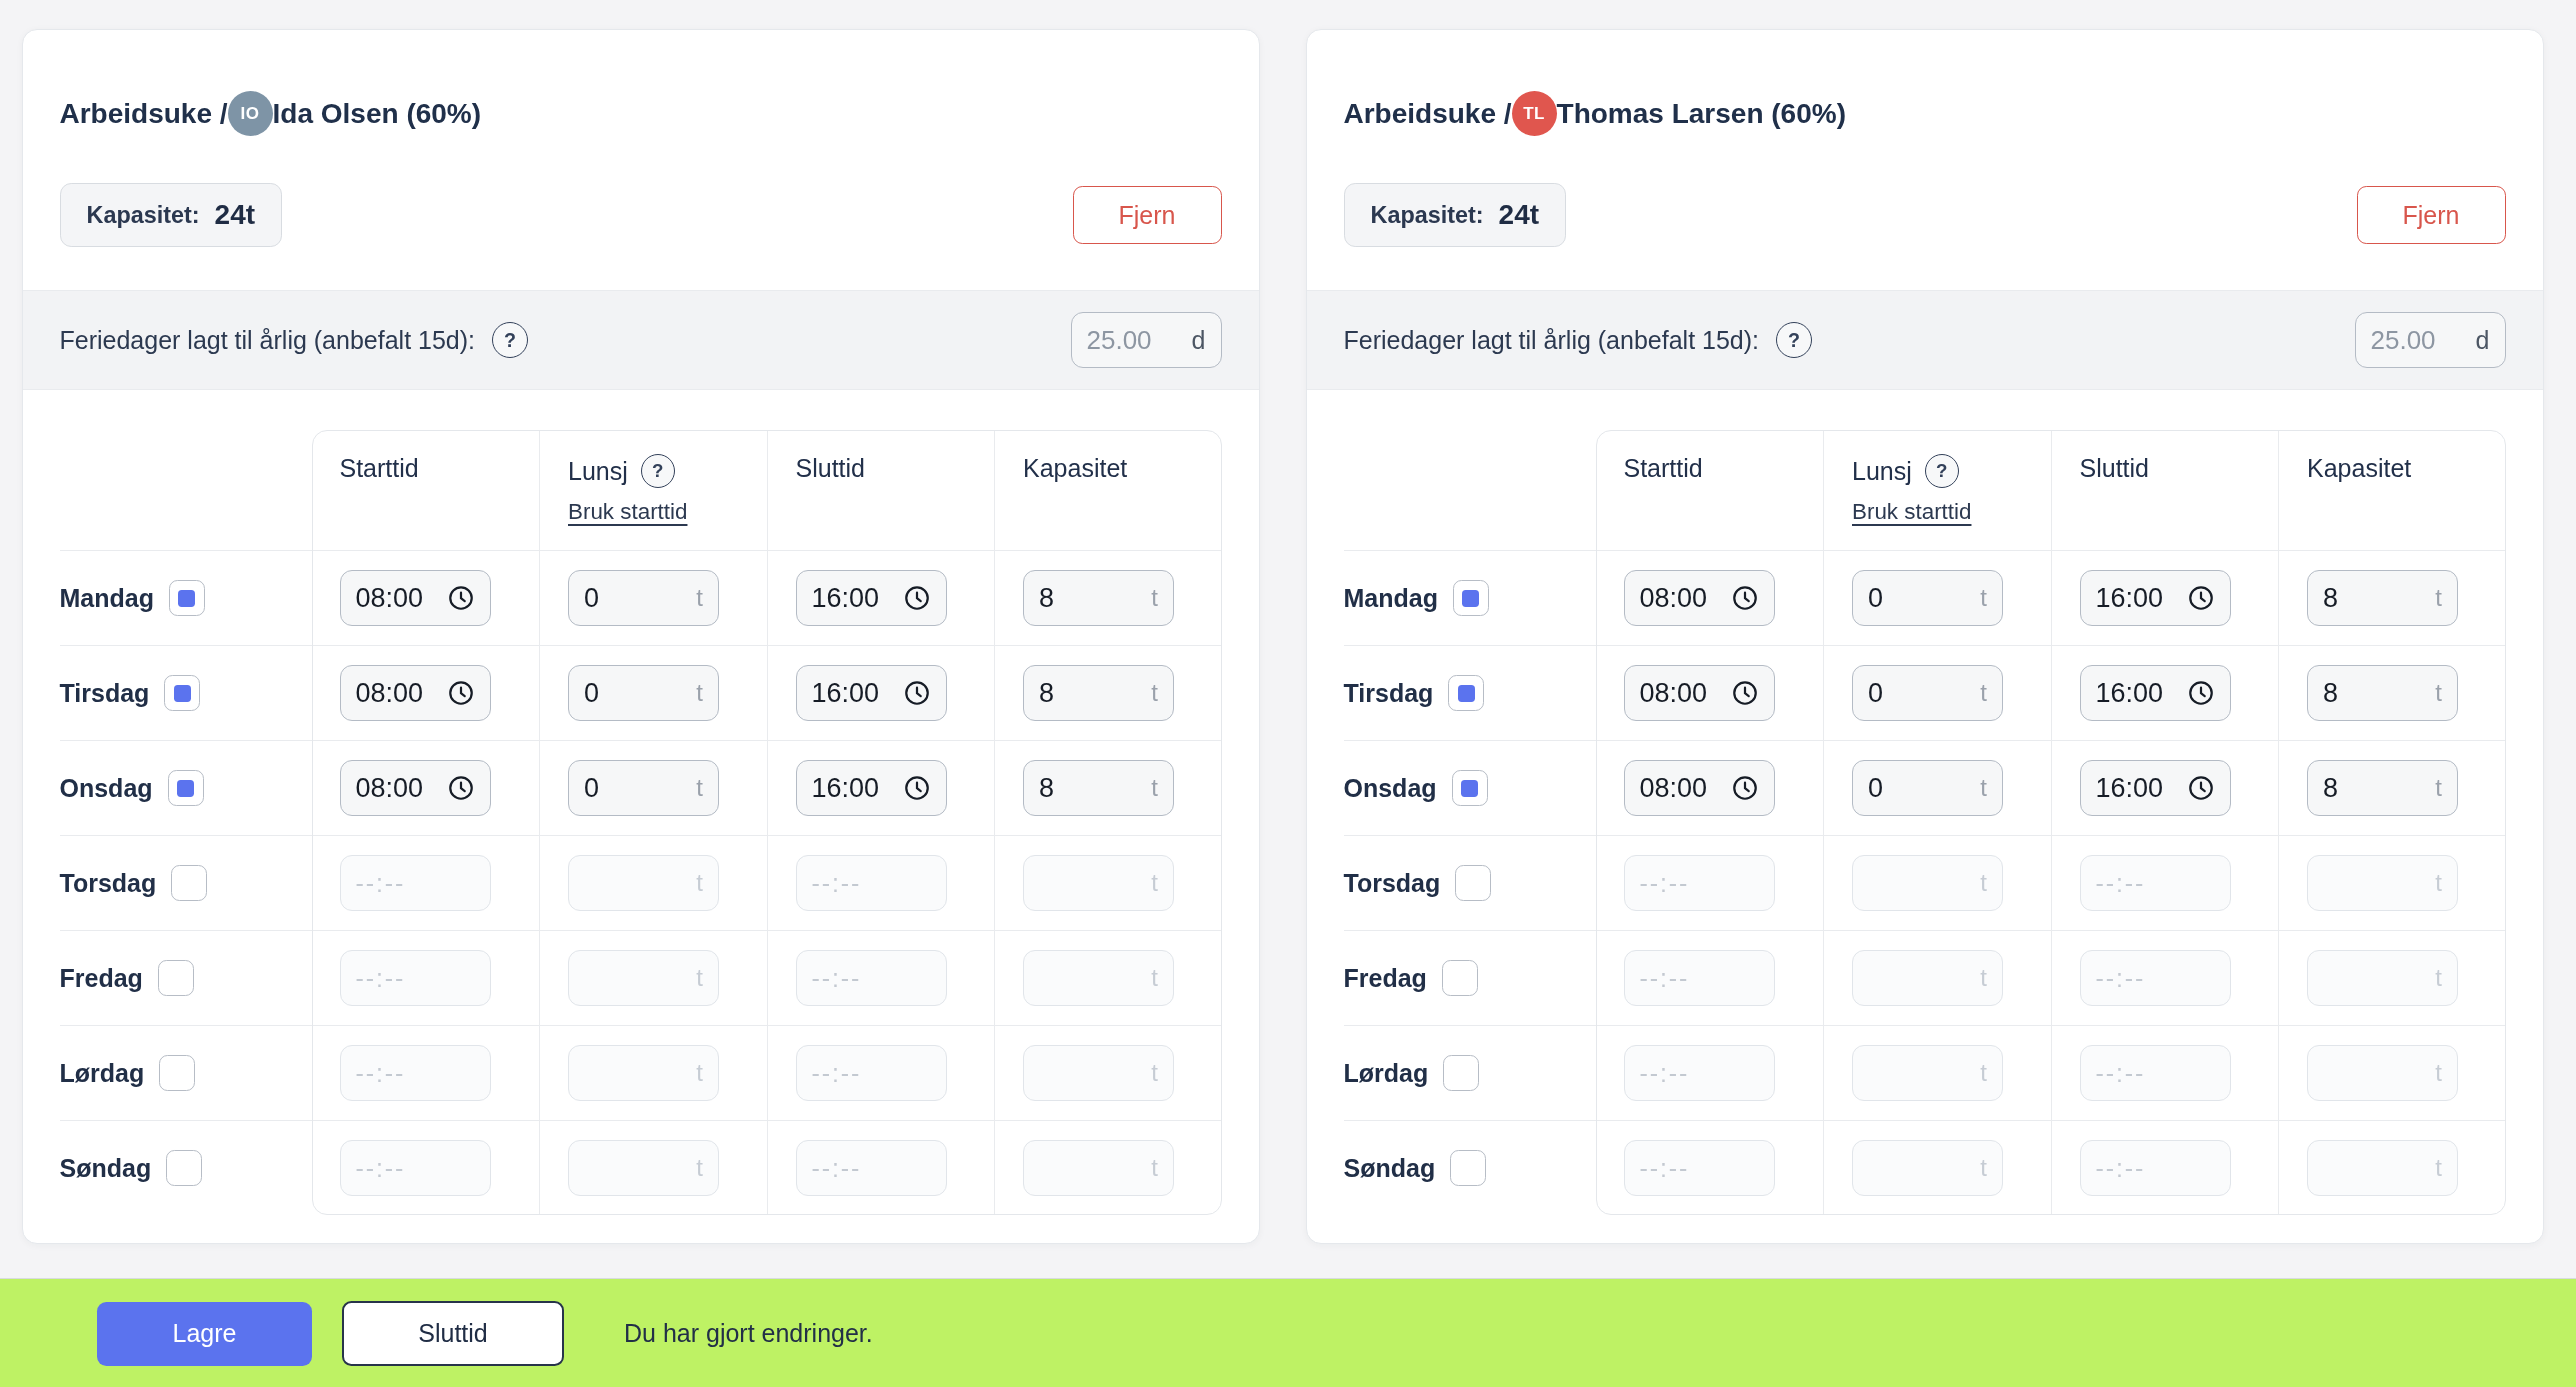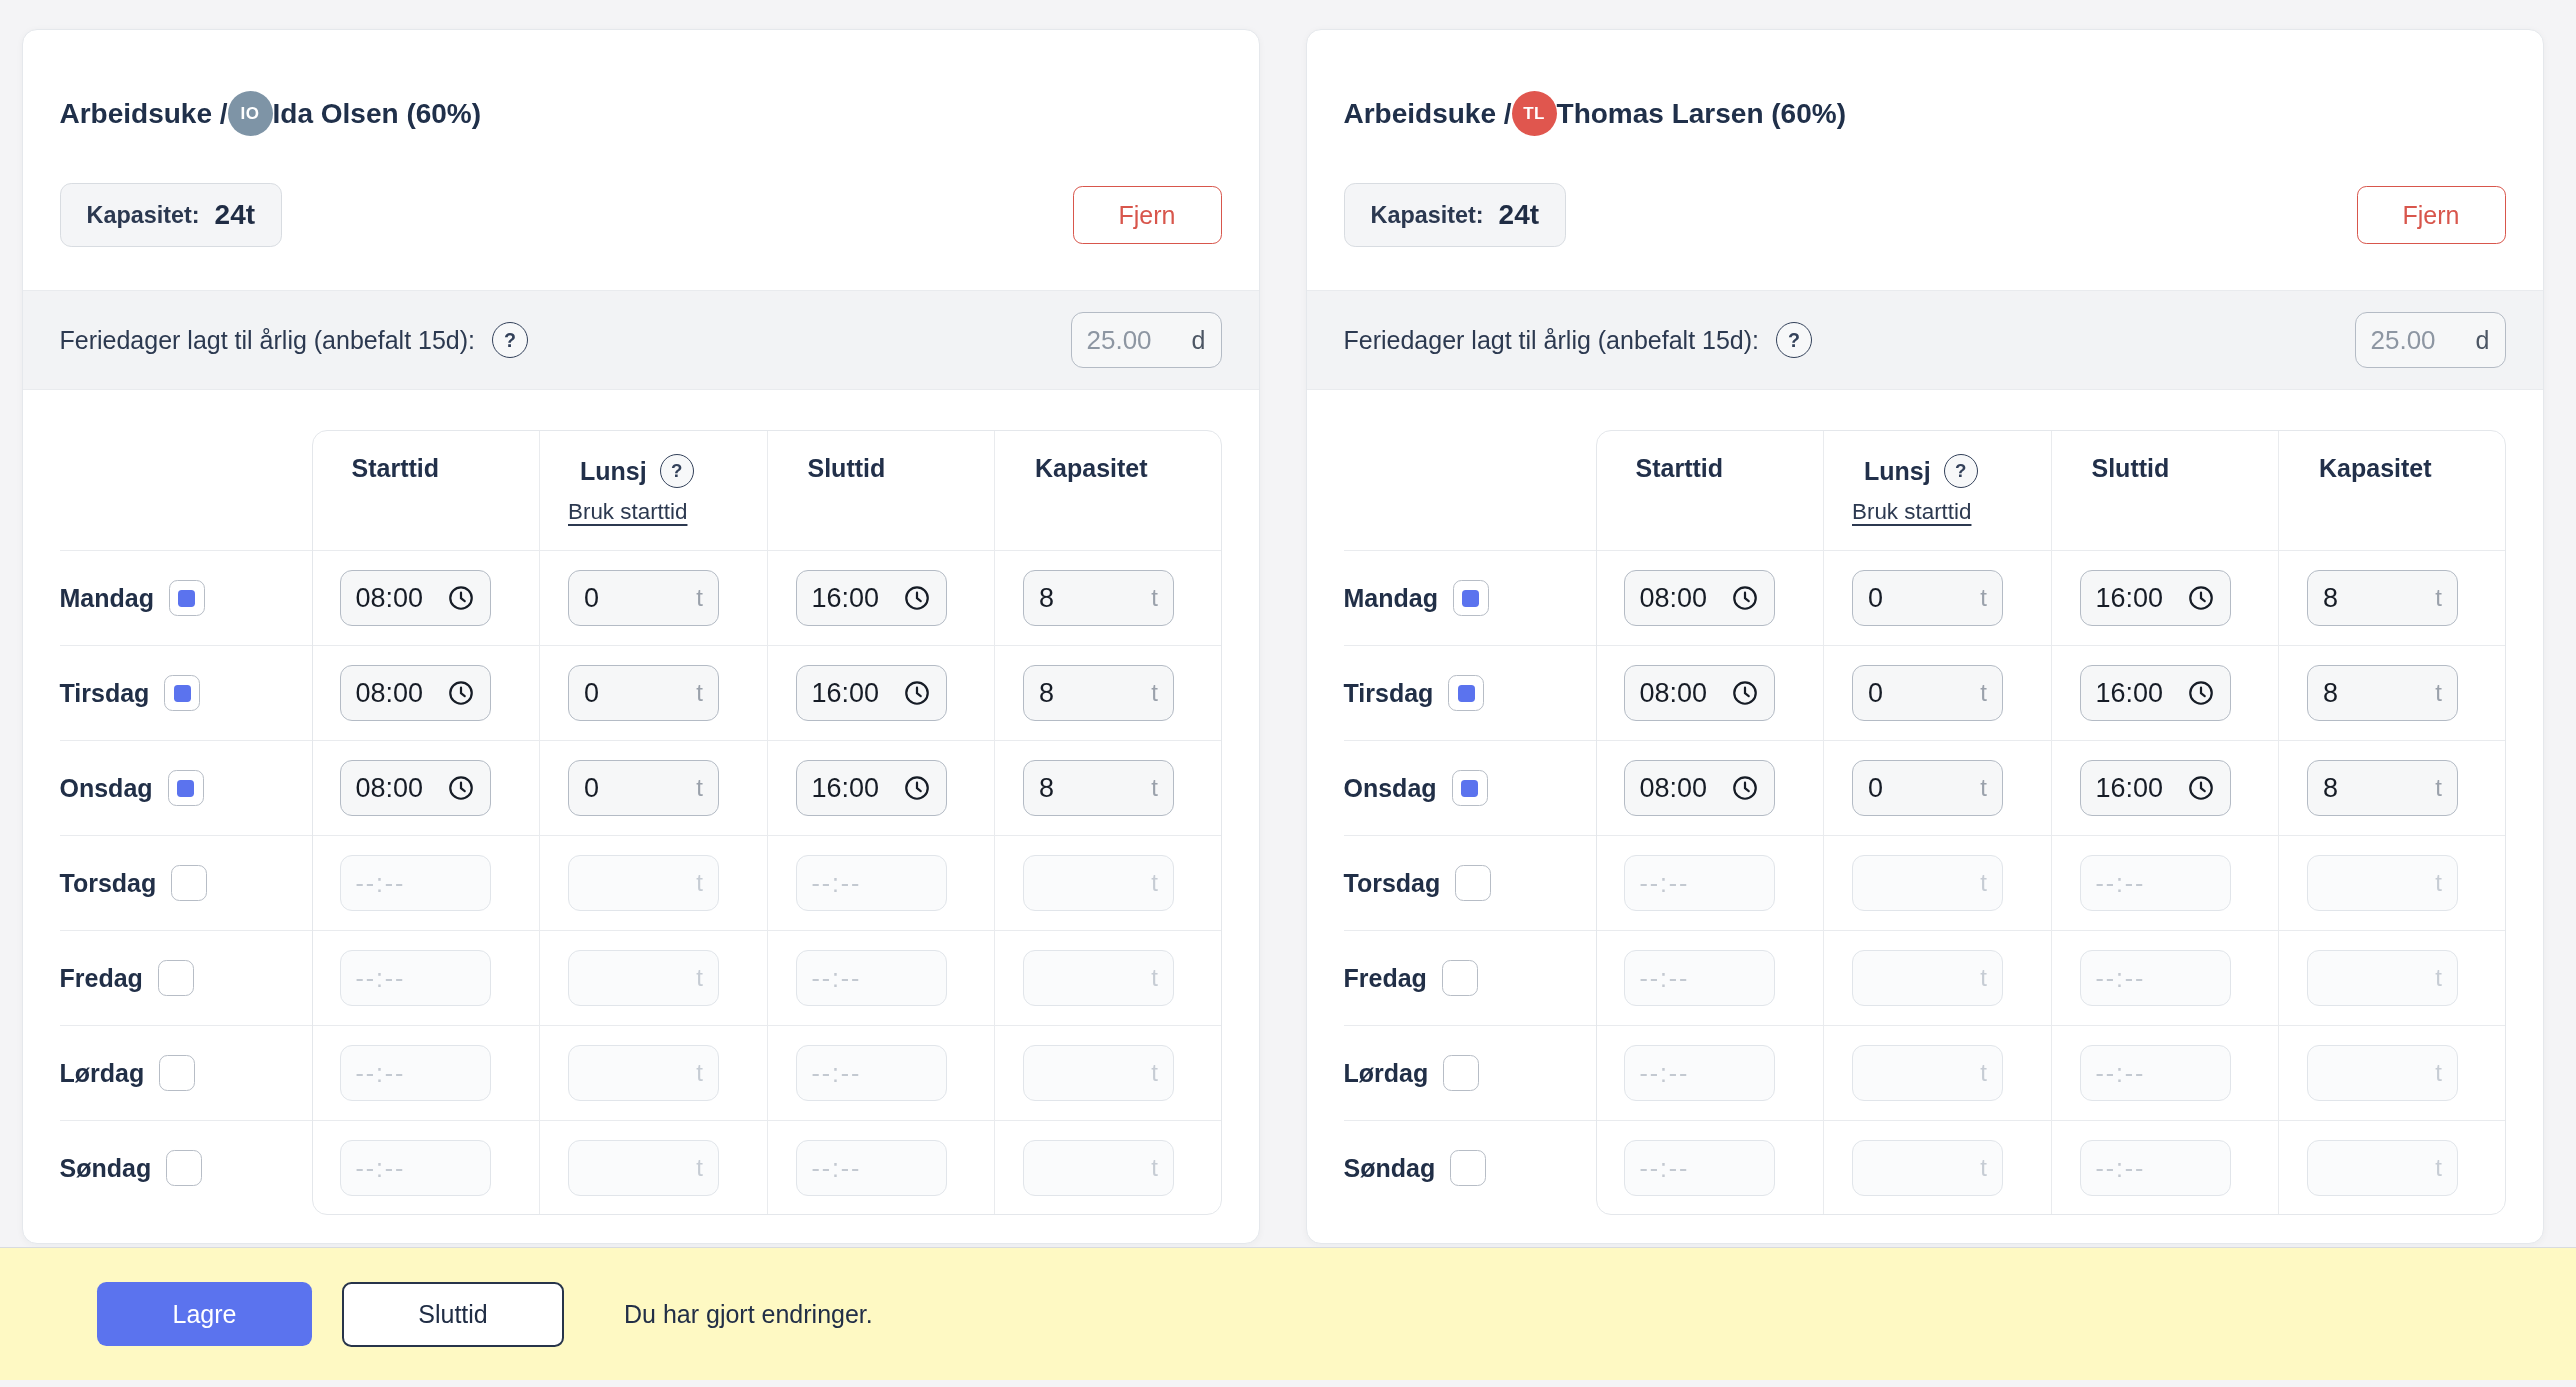--- a/index.html
+++ b/index.html
@@ -64,21 +64,21 @@
   }
   .col-box{
     position:absolute;left:252px;top:0;right:0;bottom:0;
     border:1.9px solid #e4e7eb;border-radius:15px;pointer-events:none;
   }
   .cell{box-sizing:border-box;}
   .cell.data{display:flex;align-items:center;padding-left:28px;}
   .cell.sep{border-left:1.9px solid #e9ebee;}
   .cell.rowline{border-top:1.9px solid #e9ebee;}
   .cell.head{flex-direction:column;align-items:flex-start;justify-content:flex-start;padding-top:24px;}
-  .th{font-size:25px;font-weight:700;color:#22304a;margin-left:12px;}
+  .th{font-size:25px;font-weight:400;color:#22304a;}
   .th-row{display:flex;align-items:center;gap:13px;}
   .link{
     margin-top:11.2px;font-size:22.4px;font-weight:500;color:#2c3950;
     text-decoration:underline;text-underline-offset:4.7px;cursor:pointer;
   }
   .day-cell{display:flex;align-items:center;gap:15px;padding-right:32px;}
   .day{font-size:25px;font-weight:700;color:#212f47;}
   .checkbox{
     width:34px;height:34px;border:1.9px solid #b7bdc6;border-radius:8.4px;background:#ffffff;
     display:inline-flex;align-items:center;justify-content:center;flex:none;cursor:pointer;
@@ -92,22 +92,22 @@
     background:#f6f7f8;border:1.9px solid #b4bbc5;cursor:text;
   }
   .input .val{font-size:27px;color:#161c26;}
   .unit-t{font-size:24px;color:#9aa1ab;}
   .clock{width:28px;height:28px;color:#161c26;flex:none;}
   .input.off{background:#fafbfc;border-color:#e1e5ea;}
   .input.off .unit-t{color:#c6ccd4;}
   .val.ph{color:#c3c9d1;letter-spacing:1.9px;font-size:25px;}
   
   .footer{
-    position:absolute;left:0;right:0;bottom:8px;height:133px;
-    background:#fef9c3;border-top:1.9px solid #d8dbdf;
+    position:absolute;left:0;right:0;bottom:0;height:110px;
+    background:#bef264;border-top:1.9px solid #d8dbdf;
     display:flex;align-items:center;padding-left:97px;box-sizing:border-box;
   }
   .save-btn{
     width:215px;height:64px;background:#5b73ee;border:none;border-radius:9.3px;
     color:#ffffff;font-size:25px;font-weight:500;cursor:pointer;
     font-family:"Liberation Sans", sans-serif;
   }
   .cancel-btn{
     margin-left:30px;width:222px;height:65px;background:#ffffff;border:2.8px solid #27344a;border-radius:9.3px;
     color:#202d45;font-size:25px;font-weight:500;cursor:pointer;

